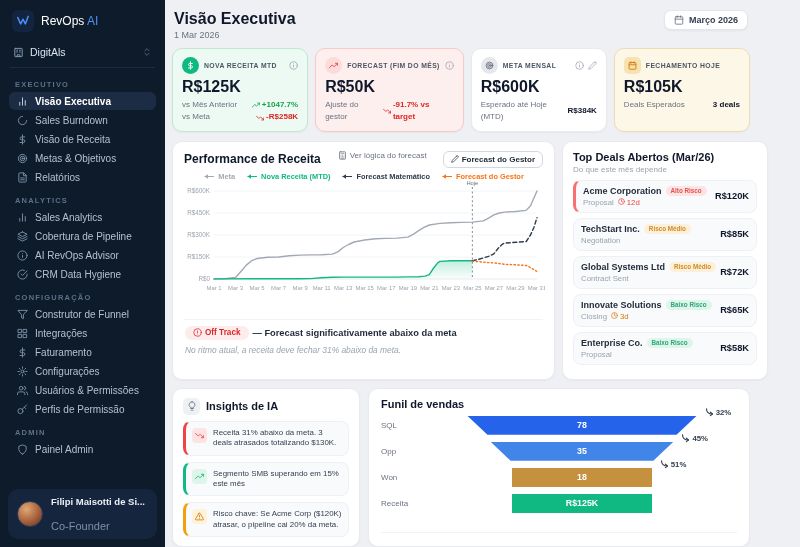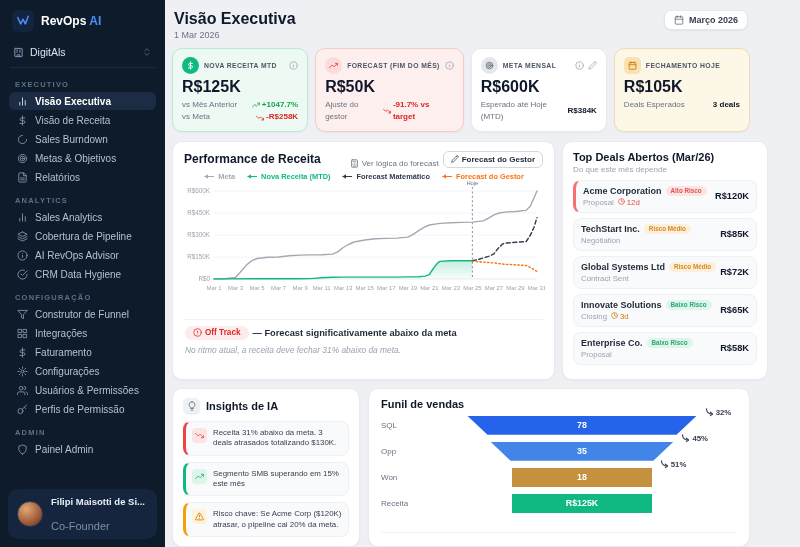--- a/index.html
+++ b/index.html
@@ -5,21 +5,21 @@
   * { margin:0; padding:0; box-sizing:border-box; }
   html,body { width:800px; height:547px; overflow:hidden; }
   body { font-family:"Liberation Sans", sans-serif; background:#eef0f4; color:#111827; }
   svg { display:block; }
   .app { display:flex; width:800px; height:547px; }
 
   
   aside { width:165px; background:#0d1b2a; color:#c3ceda; display:flex; flex-direction:column; flex-shrink:0; }
   .side-logo { display:flex; align-items:center; gap:7px; padding:10px 12px 8px; }
   .logo-mark { width:22px; height:22px; border-radius:6px; background:#122440; display:grid; place-items:center; color:#4f8ef7; flex-shrink:0; }
-  .brand { font-size:12px; font-weight:700; color:#ffffff; }
+  .brand { font-size:12px; font-weight:400; color:#ffffff; }
   .brand-ai { color:#4f8ef7; }
   .org-row { margin:0 10px; padding:6px 3px 9px; display:flex; align-items:center; gap:6px; border-bottom:1px solid #1b2b40; font-size:10.5px; color:#dbe4ee; cursor:pointer; }
   .org-row .oicon { color:#8ba0b8; }
   .org-row .chev { margin-left:auto; color:#5d7188; }
   nav { flex:1; padding:2px 9px; overflow:hidden; }
   .nav-label { font-size:7.5px; font-weight:700; letter-spacing:1.2px; color:#5d7188; margin:10px 6px 3px; }
   .nav-item { display:flex; align-items:center; gap:7px; padding:2.5px 7px; margin:1px 0; border-radius:6px; font-size:10px; color:#b3c0cf; cursor:pointer; line-height:1.3; }
   .nav-item .nicon { color:#7e93aa; display:grid; place-items:center; width:12px; flex-shrink:0; }
   .nav-item.active { background:#1c2c44; color:#ffffff; font-weight:700; }
   .nav-item.active .nicon { color:#cfd9e6; }
@@ -52,21 +52,21 @@
   .kpi-value { font-size:16px; font-weight:800; color:#0f172a; margin:4px 0 3px; }
   .kpi-row { display:flex; justify-content:space-between; align-items:center; font-size:8px; color:#6b7280; line-height:1.55; }
   .kpi-row .kv { font-weight:700; display:flex; align-items:center; gap:2px; }
 
   
   .mid { display:flex; gap:7px; margin-top:9px; align-items:stretch; }
   .panel { background:#fff; border:1px solid #e8eaee; border-radius:10px; box-shadow:0 1px 2px rgba(16,24,40,.04); }
   .chart-panel { width:383px; padding:9px 11px 6px; }
   .chart-head { display:flex; align-items:center; justify-content:space-between; }
   .chart-title { font-size:12px; font-weight:700; color:#0f172a; }
-  .chart-ctl { display:flex; align-items:flex-end; gap:4px; }
+  .chart-ctl { display:flex; align-items:flex-start; gap:16px; }
   .logic-link { display:flex; align-items:center; gap:3px; font-size:8px; color:#6b7280; cursor:pointer; }
   .gestor-btn { display:flex; align-items:center; gap:3px; font-size:8px; font-weight:600; color:#1f2937; background:#fff; border:1px solid #d3d8de; border-radius:6px; padding:3px 7px; cursor:pointer; }
   .legend { display:flex; justify-content:center; gap:11px; margin-top:4px; }
   .lg-item { display:flex; align-items:center; gap:3px; font-size:7.4px; font-weight:600; cursor:pointer; }
   .chart-status { border-top:1px solid #f1f3f5; margin-top:2px; padding:6px 1px 4px; }
   .status-row { display:flex; align-items:center; gap:4px; }
   .offtrack { display:flex; align-items:center; gap:3px; background:#fdecec; color:#dc2626; font-size:8.2px; font-weight:700; border-radius:999px; padding:2.5px 8px; }
   .status-text { font-size:9.3px; font-weight:700; color:#1f2937; }
   .status-note { font-size:8.4px; font-style:italic; color:#9aa3af; margin-top:5px; }
 
@@ -143,32 +143,32 @@
        <span class="nicon">
             <svg width="11" height="11" viewBox="0 0 24 24" fill="none" stroke="currentColor" stroke-width="2" stroke-linecap="round" stroke-linejoin="round">
               <path d="M18 20V10M12 20V4M6 20v-6"></path>
             </svg>
           </span>
        <span>Visão Executiva</span>
      </div>
         <div class="nav-item">
        <span class="nicon">
             <svg width="11" height="11" viewBox="0 0 24 24" fill="none" stroke="currentColor" stroke-width="2" stroke-linecap="round" stroke-linejoin="round">
+              <path d="M21 12a9 9 0 1 1-9-9"></path>
+            </svg>
+          </span>
+       <span>Sales Burndown</span>
+     </div>
+        <div class="nav-item">
+       <span class="nicon">
+            <svg width="11" height="11" viewBox="0 0 24 24" fill="none" stroke="currentColor" stroke-width="2" stroke-linecap="round" stroke-linejoin="round">
               <path d="M12 2v20M17 6.5H9.8a3 3 0 0 0 0 6h4.4a3 3 0 0 1 0 6H6.5"></path>
             </svg>
           </span>
        <span>Visão de Receita</span>
-     </div>
-        <div class="nav-item">
-       <span class="nicon">
-            <svg width="11" height="11" viewBox="0 0 24 24" fill="none" stroke="currentColor" stroke-width="2" stroke-linecap="round" stroke-linejoin="round">
-              <path d="M21 12a9 9 0 1 1-9-9"></path>
-            </svg>
-          </span>
-       <span>Sales Burndown</span>
      </div>
         <div class="nav-item">
        <span class="nicon">
             <svg width="11" height="11" viewBox="0 0 24 24" fill="none" stroke="currentColor" stroke-width="2" stroke-linecap="round" stroke-linejoin="round">
               <circle cx="12" cy="12" r="9"></circle>
               <circle cx="12" cy="12" r="5"></circle>
               <circle cx="12" cy="12" r="1.4"></circle>
             </svg>
           </span>
        <span>Metas &amp; Objetivos</span>

